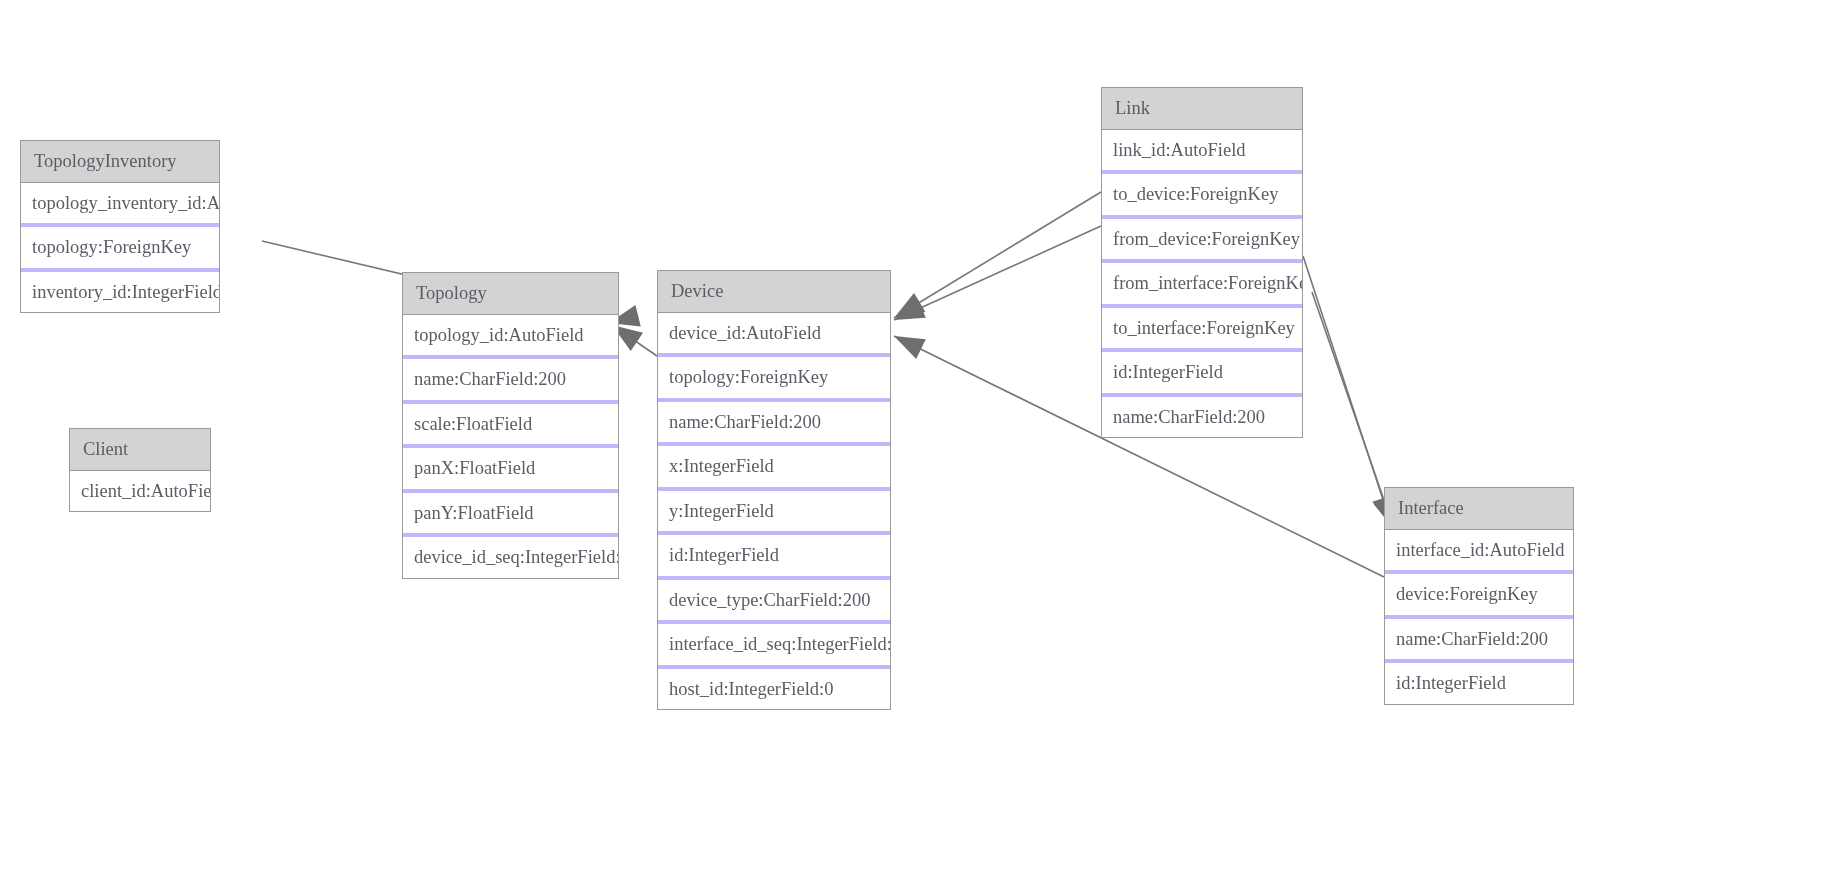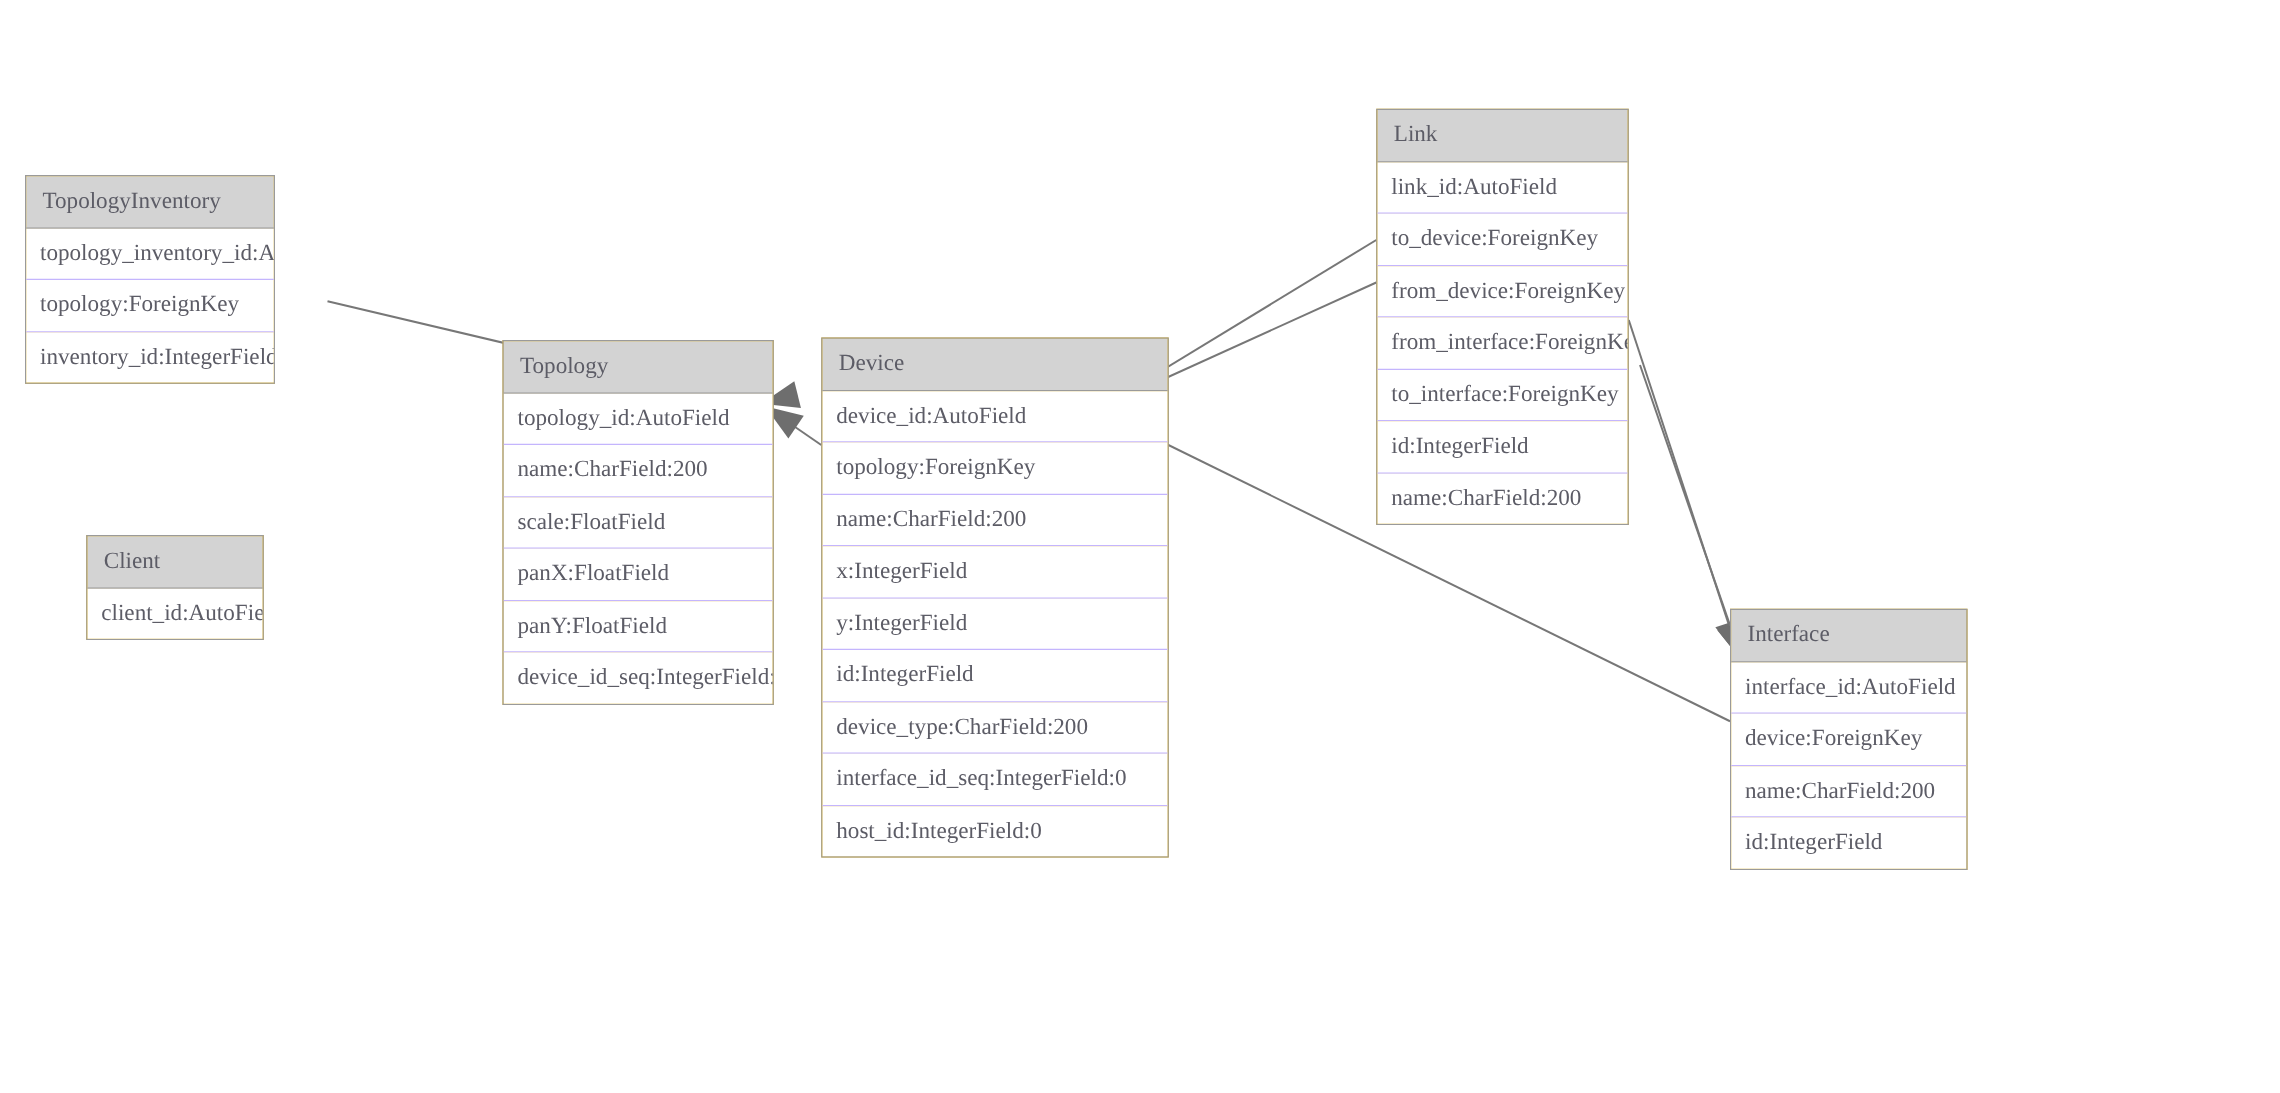--- a/index.html
+++ b/index.html
@@ -22,37 +22,37 @@
     left: 0;
     top: 0;
     width: 1824px;
     height: 874px;
     pointer-events: none;
   }
   .entity-box {
     position: absolute;
     box-sizing: border-box;
     border: 1px solid #9a9a9a;
-    background: #eab308;
+    background: #14b8a6;
     z-index: 2;
   }
   .entity-header {
     box-sizing: border-box;
     background: #d3d3d3;
     border-bottom: 1px solid #9a9a9a;
     color: #5c5c66;
     font-size: 18.5px;
     line-height: 1;
     padding: 11px 0 11px 13px;
     white-space: nowrap;
     overflow: hidden;
   }
   .entity-field {
     box-sizing: border-box;
-    border-bottom: 1px solid #c4b5fd;
+    border-bottom: 4px solid #c4b5fd;
     color: #5c5c66;
     font-size: 18.5px;
     line-height: 1;
     padding: 11px 0 11px 11px;
     white-space: nowrap;
     overflow: hidden;
     background: #ffffff;
   }
   .entity-field:last-child {
     border-bottom: none;
@@ -109,21 +109,21 @@
   <div class="entity-box" style="left:402px; top:272px; width:217px;">
     <div class="entity-header">Topology</div>
     <div class="entity-field">topology_id:AutoField</div>
     <div class="entity-field">name:CharField:200</div>
     <div class="entity-field">scale:FloatField</div>
     <div class="entity-field">panX:FloatField</div>
     <div class="entity-field">panY:FloatField</div>
     <div class="entity-field">device_id_seq:IntegerField:0</div>
   </div>
 
-  <div class="entity-box" style="left:657px; top:270px; width:278px;">
+  <div class="entity-box" style="left:657px; top:270px; width:234px;">
     <div class="entity-header">Device</div>
     <div class="entity-field">device_id:AutoField</div>
     <div class="entity-field">topology:ForeignKey</div>
     <div class="entity-field">name:CharField:200</div>
     <div class="entity-field">x:IntegerField</div>
     <div class="entity-field">y:IntegerField</div>
     <div class="entity-field">id:IntegerField</div>
     <div class="entity-field">device_type:CharField:200</div>
     <div class="entity-field">interface_id_seq:IntegerField:0</div>
     <div class="entity-field">host_id:IntegerField:0</div>

